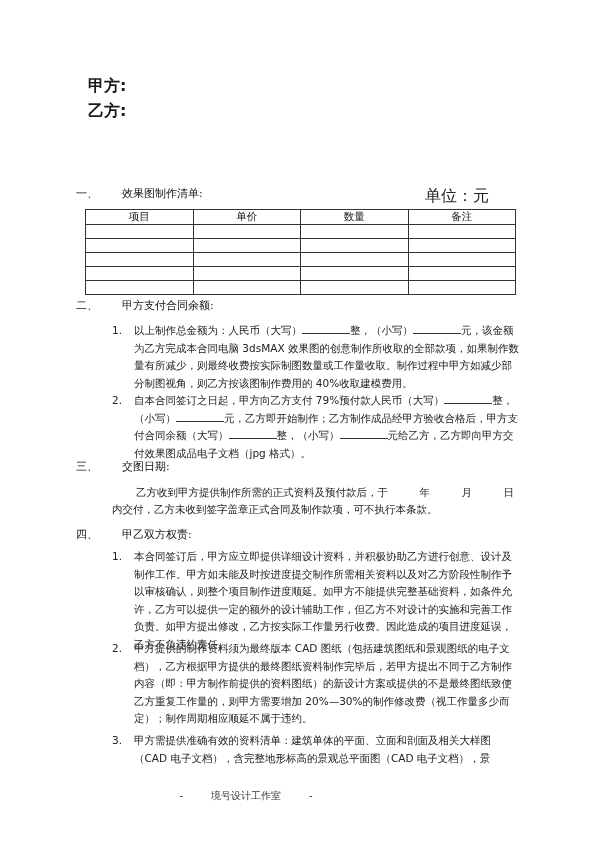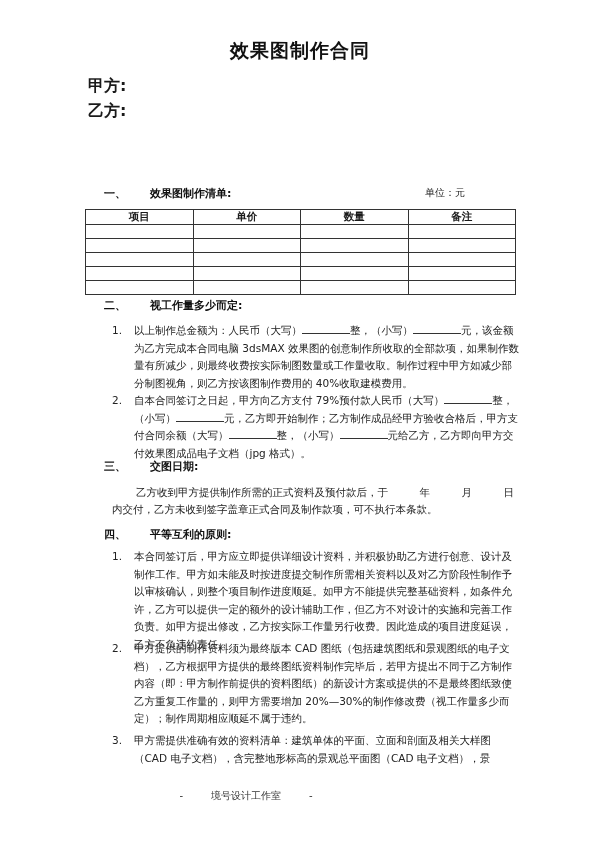--- a/index.html
+++ b/index.html
@@ -4,40 +4,39 @@
 <style>
   html, body { margin:0; padding:0; background:#ffffff; }
   body { width:600px; height:849px; position:relative; overflow:hidden;
          font-family:"DejaVu Sans", "Liberation Sans", sans-serif; color:#1a1a1a; }
   .page { position:absolute; left:0; top:0; width:600px; height:849px; background:#fff; }
   .title { position:absolute; top:38px; left:0; width:600px; text-align:center;
            font-size:19px; font-weight:bold; letter-spacing:1px; color:#111; }
   .party { position:absolute; left:88px; font-size:16px; font-weight:bold; }
   .para { position:absolute; font-size:10.5px; line-height:18px; color:#222; }
   .indent { text-indent:2em; }
-  .h { position:absolute; left:104px; font-size:11px; font-weight:bold; color:#111; }
+  .h { position:absolute; left:76px; font-size:11px; font-weight:normal; color:#111; }
   .h .num { display:inline-block; width:46px; }
-  .unit { position:absolute; font-size:10px; color:#222; }
+  .unit { position:absolute; font-size:16px; color:#222; }
   table.list { position:absolute; left:85px; top:209px; width:431px; border-collapse:collapse;
                font-size:10.5px; }
   table.list th, table.list td { border:1px solid #333; height:13px; padding:0; text-align:center; }
-  table.list th { font-weight:bold; height:14px;margin-top:32px; }
+  table.list th { font-weight:normal; height:14px;margin-top:32px; }
   .item { position:absolute; left:112px; width:410px; font-size:10.5px; line-height:17.5px; color:#222; }
   .item .n { position:absolute; left:0; top:0; width:22px; }
   .item .t { margin-left:22px; display:block; }
   .blank { display:inline-block; border-bottom:1px solid #333; width:48px; height:11px; vertical-align:baseline; }
   .footer { position:absolute; top:789px; left:0; width:492px; text-align:center; font-size:10px; color:#333; }
   .footer span { margin:0 14px; }
 </style>
 </head>
 <body>
 
 <div class="page">
 
-  <div class="title">效果图制作合同</div>
 
   <div class="party" style="top:76px;">甲方:</div>
   <div class="party" style="top:101px;">乙方:</div>
 
 
   <div class="h" style="top:186px;">
     <span class="num">一、</span><span>效果图制作清单:</span>
   </div>
   <div class="unit" style="left:425px; top:186px;">单位：元</div>
 
@@ -78,41 +77,41 @@
       <tr>
           <td></td>
           <td></td>
           <td></td>
           <td></td>
         </tr>
     </tbody>
   </table>
 
   <div class="h" style="top:298px;">
-    <span class="num">二、</span><span>视工作量多少而定:</span>
+    <span class="num">二、</span><span>甲方支付合同余额:</span>
   </div>
 
   <div class="item" style="top:322px;">
     <span class="n">1.</span>
     <span class="t"><span>以上制作总金额为：人民币（大写）</span><span class="blank"></span><span>整，（小写）</span><span class="blank"></span><span>元，该金额为乙方完成本合同电脑 3dsMAX 效果图的创意制作所收取的全部款项，如果制作数量有所减少，则最终收费按实际制图数量或工作量收取。制作过程中甲方如减少部分制图视角，则乙方按该图制作费用的 40%收取建模费用。</span></span>
   </div>
 
   <div class="item" style="top:392px;">
     <span class="n">2.</span>
     <span class="t"><span>自本合同签订之日起，甲方向乙方支付 79%预付款人民币（大写）</span><span class="blank"></span><span>整，（小写）</span><span class="blank"></span><span>元，乙方即开始制作；乙方制作成品经甲方验收合格后，甲方支付合同余额（大写）</span><span class="blank"></span><span>整，（小写）</span><span class="blank"></span><span>元给乙方，乙方即向甲方交付效果图成品电子文档（jpg 格式）。</span></span>
   </div>
 
   <div class="h" style="top:459px;">
     <span class="num">三、</span><span>交图日期:</span>
   </div>
   <div class="para" style="left:112px; top:501px; width:410px; line-height:17px;">内交付，乙方未收到签字盖章正式合同及制作款项，可不执行本条款。</div>
   <div class="para" style="left:136px; top:484px; width:390px; line-height:17px;">乙方收到甲方提供制作所需的正式资料及预付款后，于　　　年　　　月　　　日</div>
 
   <div class="h" style="top:527px;">
-    <span class="num">四、</span><span>平等互利的原则:</span>
+    <span class="num">四、</span><span>甲乙双方权责:</span>
   </div>
 
   <div class="item" style="top:548px;">
     <span class="n">1.</span>
     <span class="t">本合同签订后，甲方应立即提供详细设计资料，并积极协助乙方进行创意、设计及制作工作。甲方如未能及时按进度提交制作所需相关资料以及对乙方阶段性制作予以审核确认，则整个项目制作进度顺延。如甲方不能提供完整基础资料，如条件允许，乙方可以提供一定的额外的设计辅助工作，但乙方不对设计的实施和完善工作负责。如甲方提出修改，乙方按实际工作量另行收费。因此造成的项目进度延误，乙方不负违约责任。</span>
   </div>
 
   <div class="item" style="top:640px;">
     <span class="n">2.</span>
     <span class="t">甲方提供的制作资料须为最终版本 CAD 图纸（包括建筑图纸和景观图纸的电子文档），乙方根据甲方提供的最终图纸资料制作完毕后，若甲方提出不同于乙方制作内容（即：甲方制作前提供的资料图纸）的新设计方案或提供的不是最终图纸致使乙方重复工作量的，则甲方需要增加 20%—30%的制作修改费（视工作量多少而定）；制作周期相应顺延不属于违约。</span>

